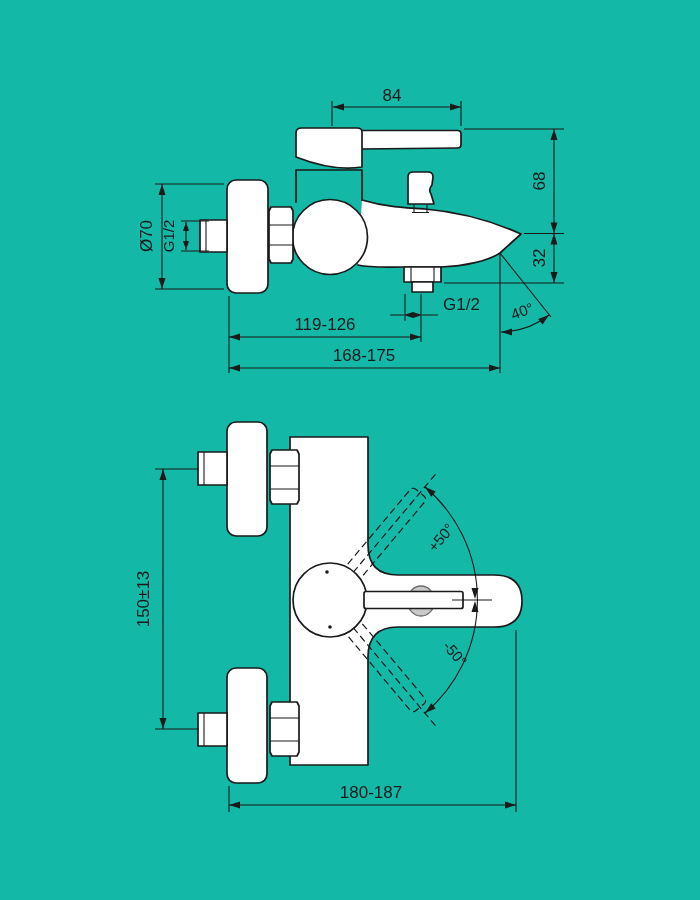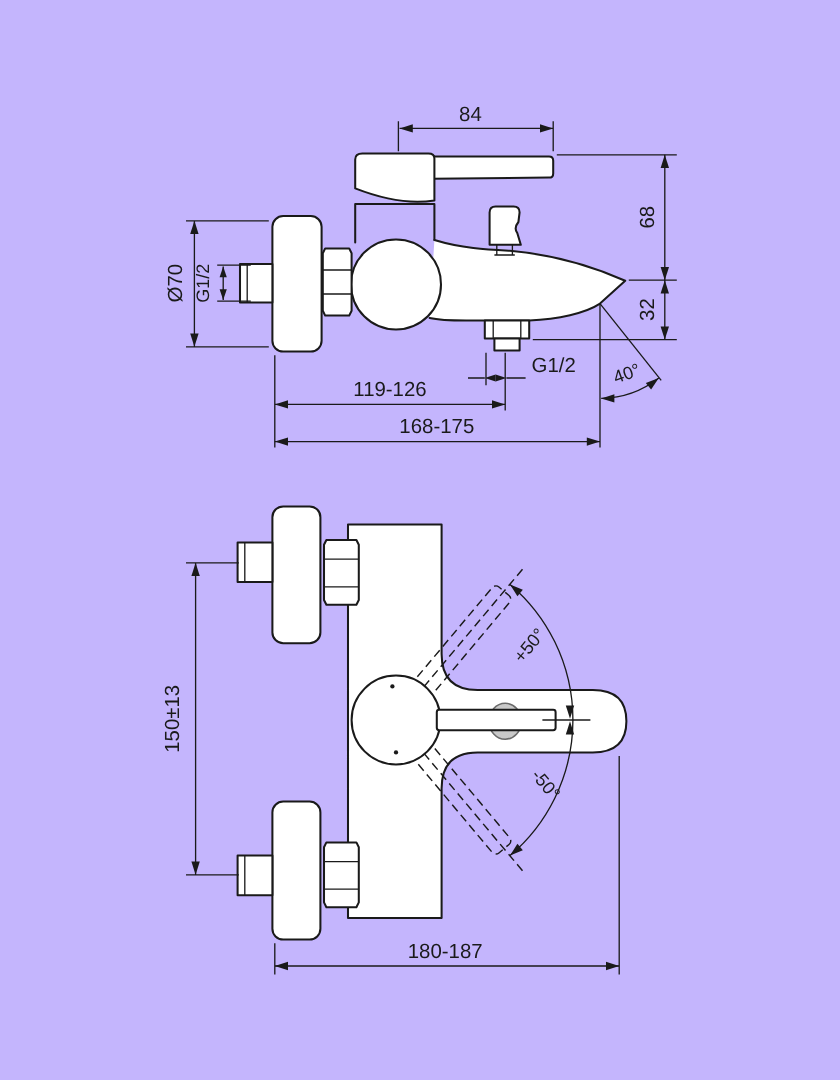--- a/index.html
+++ b/index.html
@@ -1,16 +1,16 @@
 <!DOCTYPE html>
 <html><head>
 <meta charset="utf-8">
 <style>
   html,body{margin:0;padding:0;background:#ffffff;}
-  .page{position:relative;width:700px;height:900px;background:#c4b5fd;overflow:hidden;
+  .page{position:relative;width:700px;height:900px;background:#14b8a6;overflow:hidden;
         font-family:"Liberation Sans", sans-serif;}
   svg{display:block;}
   text{fill:#1a1a1a;font-family:"Liberation Sans", sans-serif;}
   .part{fill:#ffffff;stroke:#1a1a1a;stroke-width:1.7;stroke-linejoin:round;stroke-linecap:round;}
   .partline{fill:none;stroke:#1a1a1a;stroke-width:1.7;stroke-linecap:round;}
   .thin{fill:none;stroke:#1a1a1a;stroke-width:1.1;}
   .dash{fill:none;stroke:#1a1a1a;stroke-width:1.2;stroke-dasharray:7 4;}
   .arrow{fill:#1a1a1a;stroke:none;}
   .dimtext{font-size:17px;}
   .dimtext-sm{font-size:15px;}

